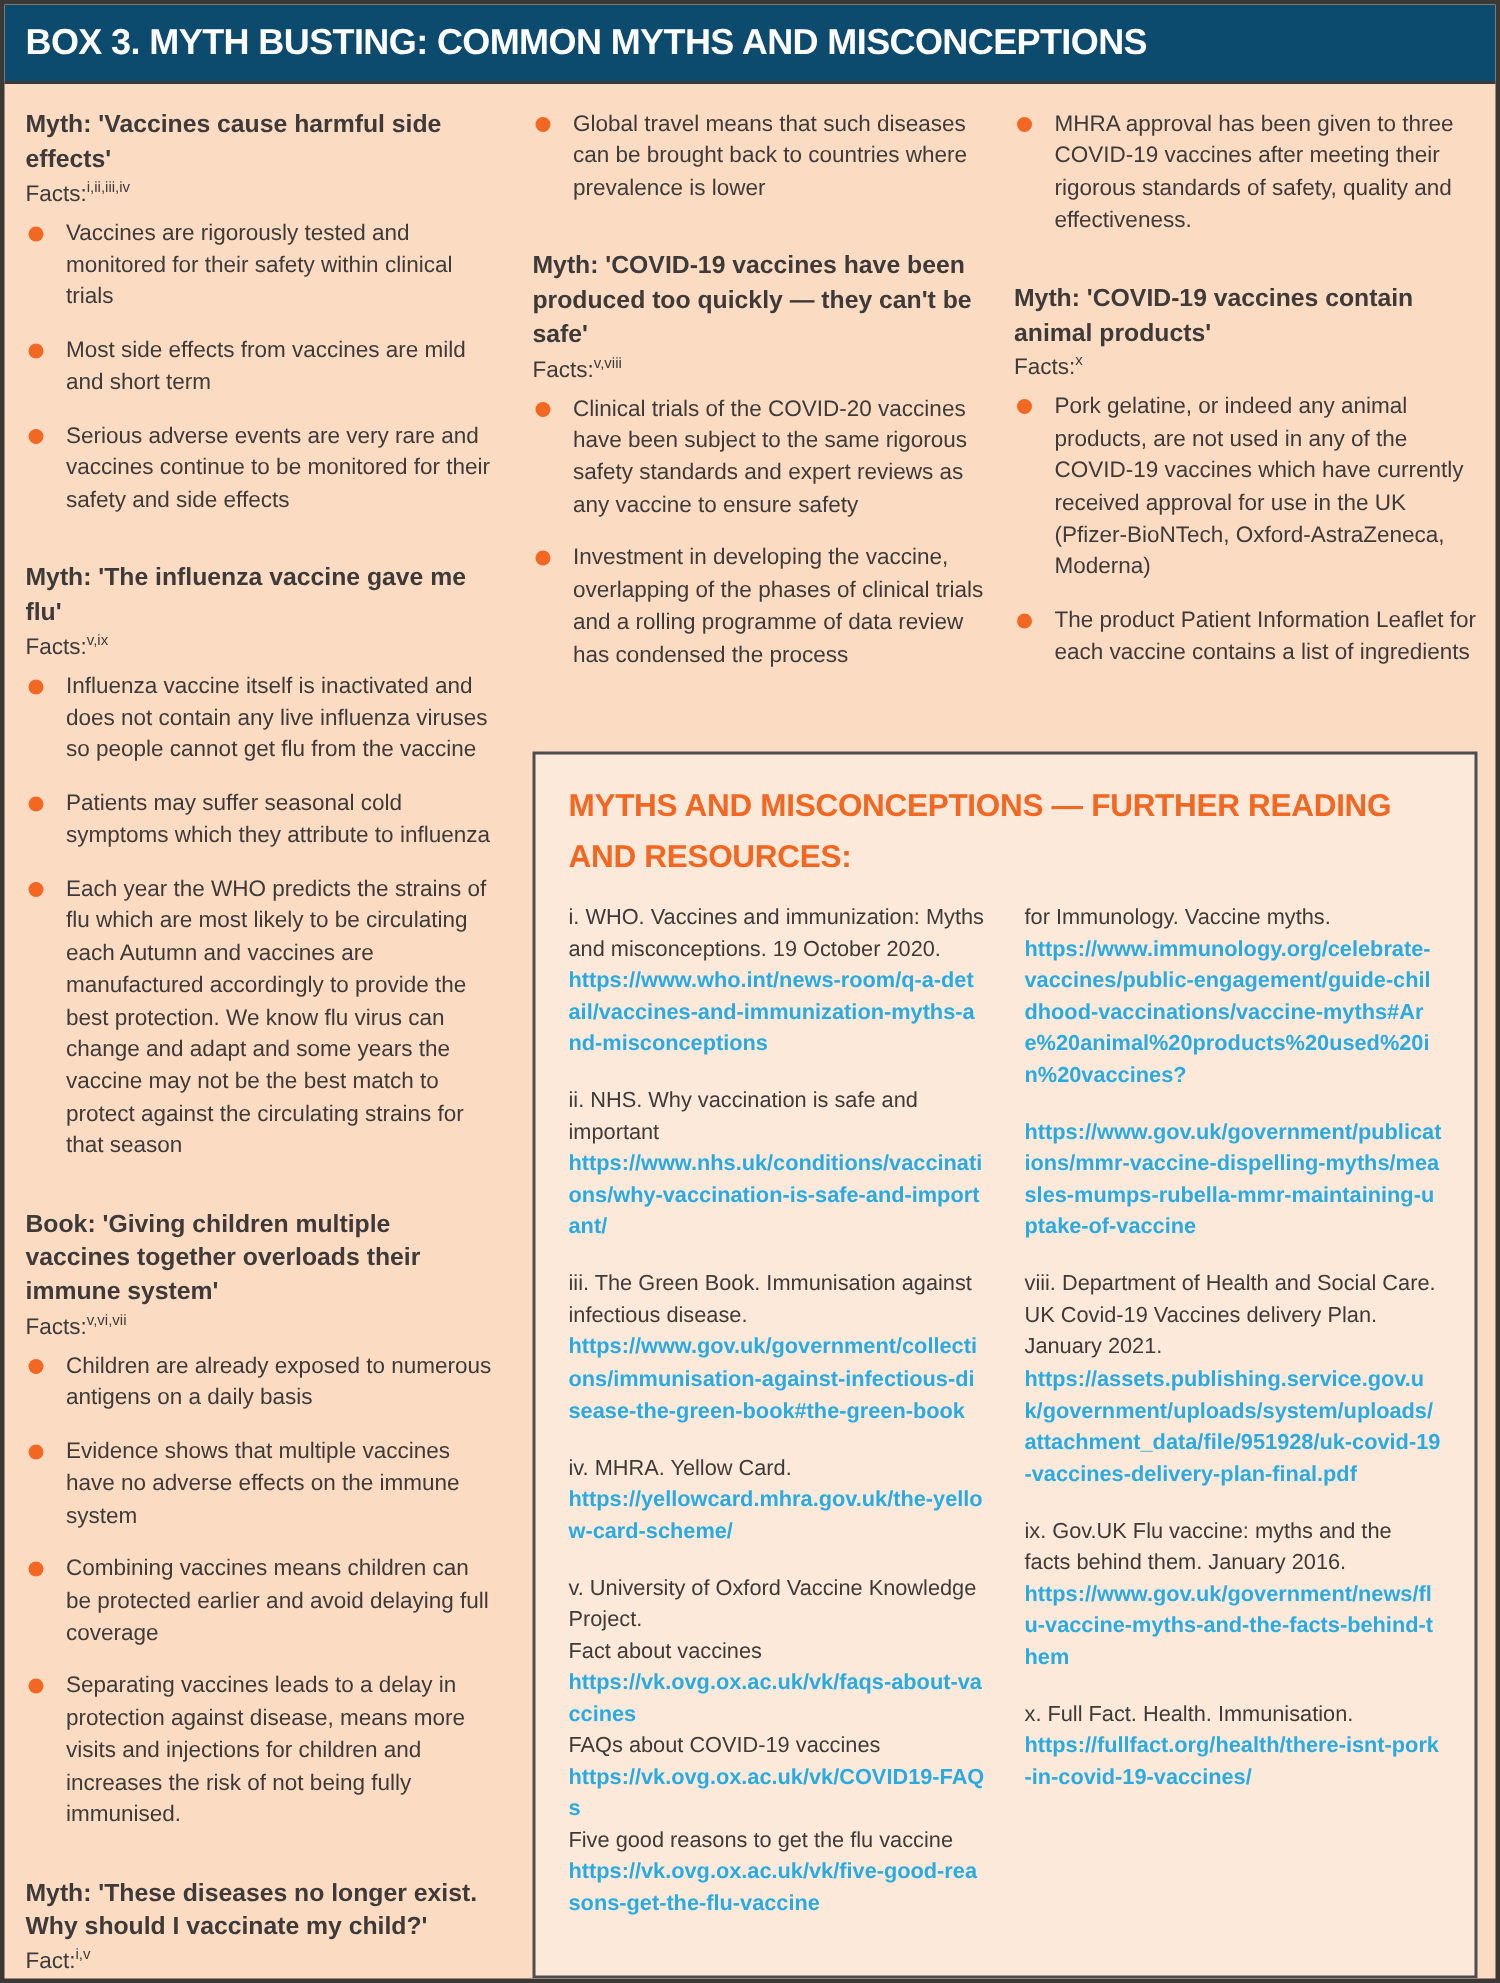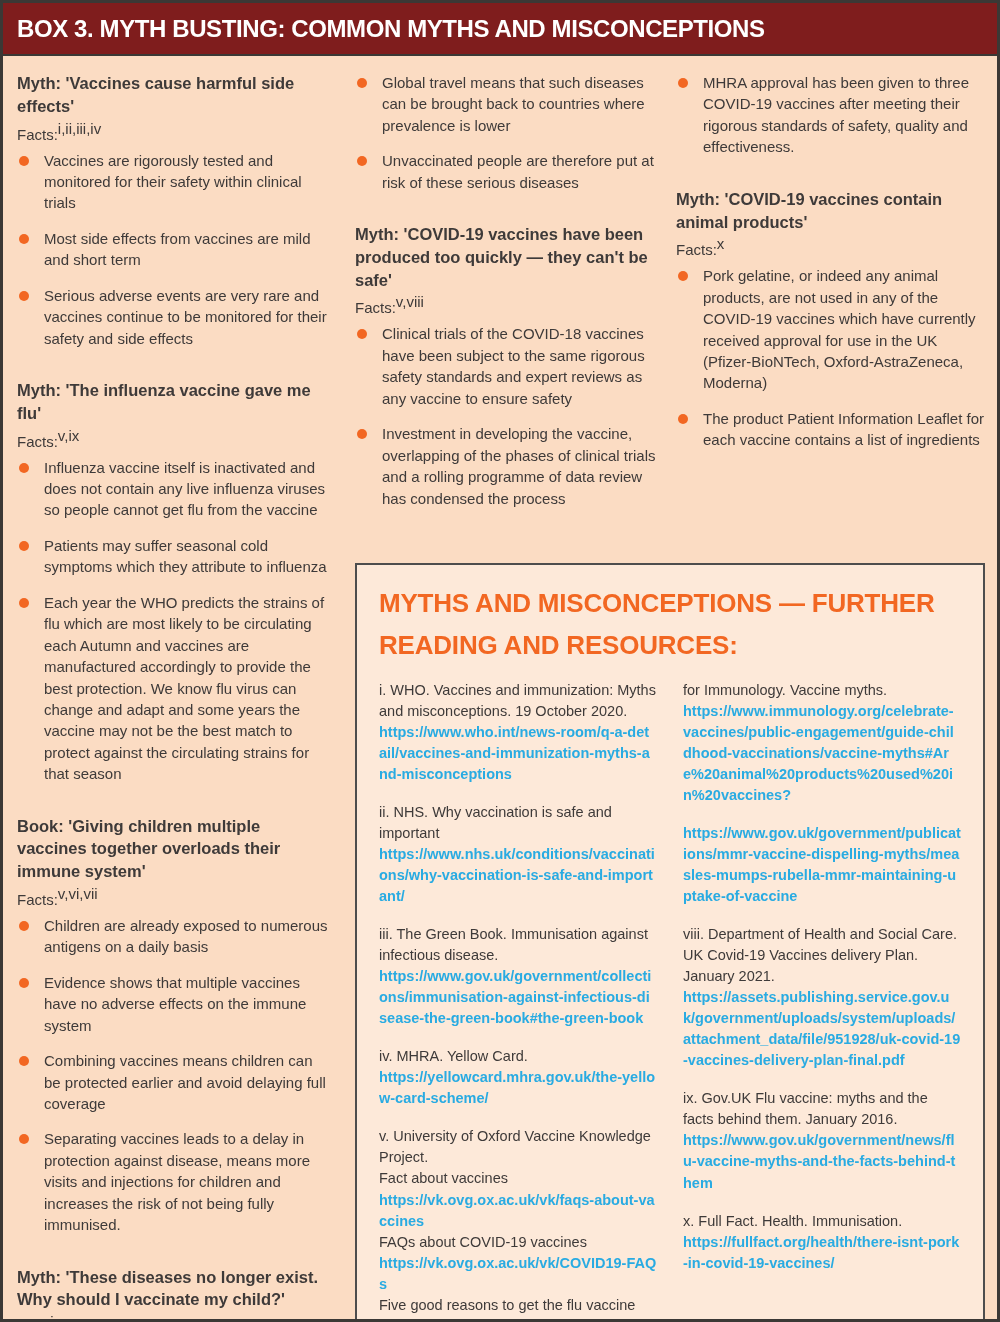--- a/index.html
+++ b/index.html
@@ -8,21 +8,21 @@
     font-family: "Liberation Sans", sans-serif;
     background: #ffffff;
   }
   .page {
     width: 1000px; height: 1322px;
     border: 3px solid #3b3835;
     background: #fbdcc3;
     overflow: hidden;
   }
   .header-bar {
-    background: #7f1d1d;
+    background: #0c4a6e;
     height: 53px;
     display: flex;
     align-items: center;
     padding: 0 14px;
     border-bottom: 2px solid #3b3835;
   }
   .header-bar h1 {
     color: #ffffff;
     font-size: 24px;
     font-weight: 800;
@@ -44,21 +44,21 @@
     font-weight: bold;
     color: #3e3a39;
     line-height: 1.38;
     margin-bottom: 2px;
   }
   .facts-label {
     font-size: 15px;
     color: #3e3a39;
     margin-bottom: 7px;
   }
-  .facts-label sup { font-size: 15px; }
+  .facts-label sup { font-size: 10px; }
   ul.bullets { list-style: none; }
   ul.bullets li {
     position: relative;
     padding-left: 27px;
     font-size: 15px;
     line-height: 1.43;
     color: #3e3a39;
     margin-bottom: 14px;
   }
   ul.bullets li .dot {
@@ -71,21 +71,21 @@
 
   .reading-box {
     margin-top: 24px;
     margin-bottom: 26px;
     border: 2px solid #4d4d4d;
     background: #fde9d9;
     padding: 18px 22px 20px 22px;
   }
   .reading-title {
     color: #f26722;
-    font-size: 26px;
+    font-size: 21px;
     font-weight: 800;
     line-height: 1.6;
     letter-spacing: -0.2px;
     margin-bottom: 14px;
   }
   .refs { display: flex; gap: 26px; }
   .refs .rcol { flex: 1; min-width: 0; }
   .ref-entry { margin-bottom: 17px; }
   .ref-text {
     font-size: 14.5px;
@@ -144,28 +144,27 @@
           <div class="myth-heading">Myth: 'These diseases no longer exist. Why should I vaccinate my child?'</div>
           <div class="facts-label">Fact:<sup>i,v</sup></div>
         </div>
       </div>
     <div class="right-wrap">
       <div class="top-row">
         <div class="tcol">
             <div class="myth-section">
               <ul class="bullets">
                 <li><span class="dot"></span><span>Global travel means that such diseases can be brought back to countries where prevalence is lower</span></li>
-                <li><span class="dot"></span><span>Unvaccinated people are therefore put at risk of these serious diseases</span></li>
               </ul>
             </div>
             <div class="myth-section">
               <div class="myth-heading">Myth: 'COVID-19 vaccines have been produced too quickly — they can't be safe'</div>
               <div class="facts-label">Facts:<sup>v,viii</sup></div>
               <ul class="bullets">
-                <li><span class="dot"></span><span>Clinical trials of the COVID-18 vaccines have been subject to the same rigorous safety standards and expert reviews as any vaccine to ensure safety</span></li>
+                <li><span class="dot"></span><span>Clinical trials of the COVID-20 vaccines have been subject to the same rigorous safety standards and expert reviews as any vaccine to ensure safety</span></li>
                 <li><span class="dot"></span><span>Investment in developing the vaccine, overlapping of the phases of clinical trials and a rolling programme of data review has condensed the process</span></li>
               </ul>
             </div>
           </div>
         <div class="tcol">
             <div class="myth-section">
               <ul class="bullets">
                 <li><span class="dot"></span><span>MHRA approval has been given to three COVID-19 vaccines after meeting their rigorous standards of safety, quality and effectiveness.</span></li>
               </ul>
             </div>

